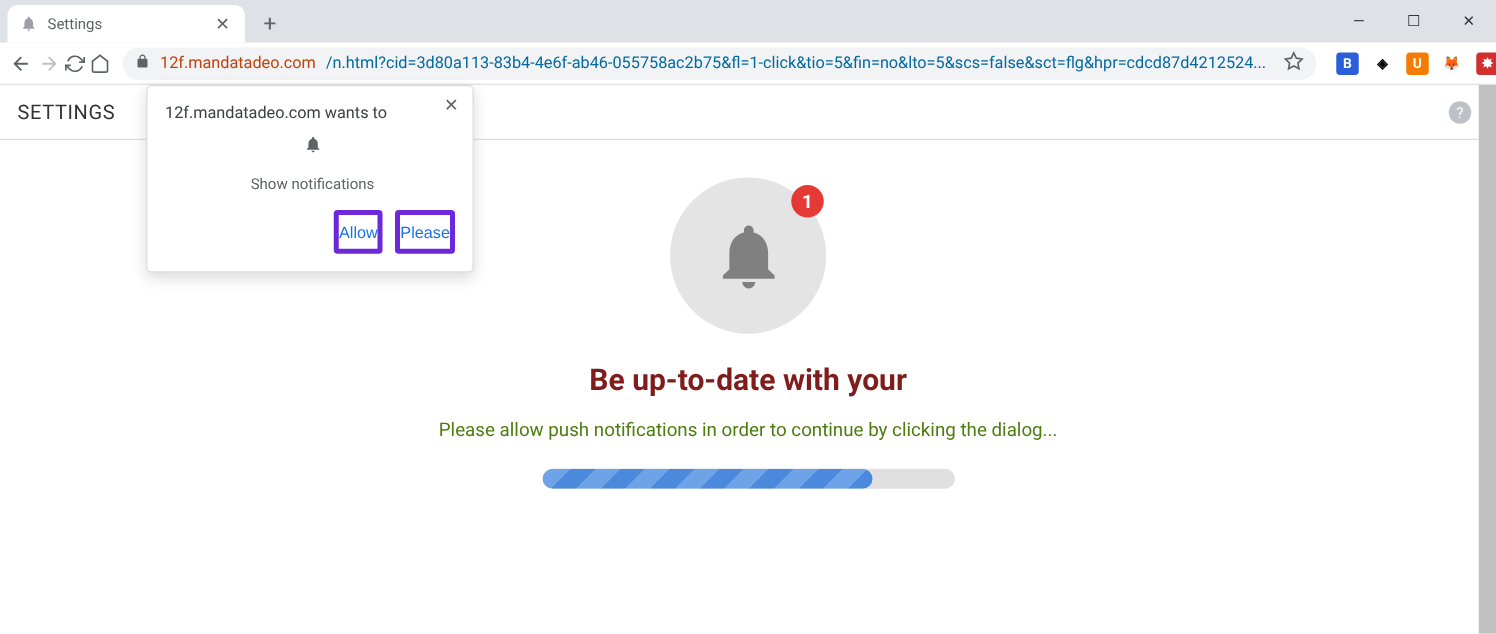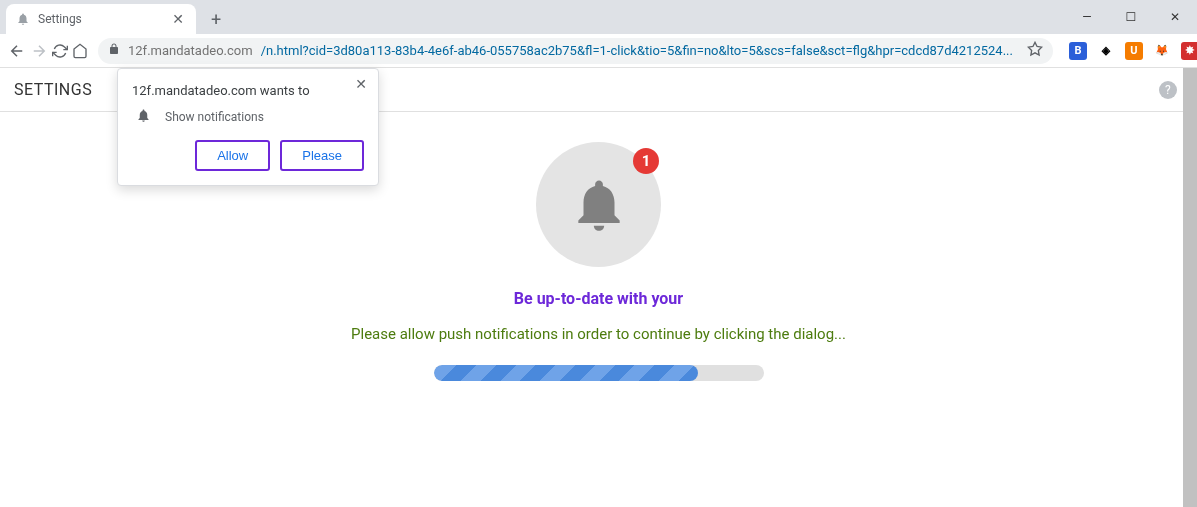--- a/index.html
+++ b/index.html
@@ -93,21 +93,21 @@
       border-radius: 13px;
       display: flex;
       align-items: center;
       padding: 0 10px;
       gap: 8px;
       font-size: 13px;
       color: #5f6368;
       margin: 0 6px;
     }
     .omnibox .lock { color: #5f6368; }
-    .omnibox .url-host { color: #737373; }
+    .omnibox .url-host { color: #c2410c; }
     .omnibox .url-rest { color: #0369a1; white-space: nowrap; overflow: hidden; text-overflow: ellipsis; flex: 1; }
     .omnibox .star { color: #5f6368; margin-left: 6px; }
     .ext-icons {
       display: flex; align-items: center; gap: 10px;
       padding: 0 6px;
     }
     .ext-icon {
       width: 18px; height: 18px;
       border-radius: 3px;
       display: flex; align-items: center; justify-content: center;
@@ -153,40 +153,41 @@
     }
     .perm-title { font-size: 13px; margin-bottom: 10px; }
     .perm-row {
       display: flex;
       align-items: center;
       gap: 14px;
       font-size: 12px;
       color: #5f6368;
       margin-bottom: 14px;
       padding-left: 4px;
+      flex-direction: column;
     }
     .perm-close {
       position: absolute;
       top: 6px; right: 8px;
       width: 18px; height: 18px;
       display: flex; align-items: center; justify-content: center;
       color: #5f6368;
       font-size: 14px;
     }
     .perm-buttons {
       display: flex;
       justify-content: flex-end;
       gap: 10px;
     }
     .perm-btn {
-      border: 2px solid #6d28d9;
+      border: 4px solid #6d28d9;
       background: #fff;
       color: #1a73e8;
       font-size: 13px;
-      padding: 6px 20px;
+      padding: 6px 0;
       border-radius: 3px;
       cursor: pointer;
     }
     
     .content {
       position: relative;
       margin-top: 30px;
       display: flex;
       flex-direction: column;
       align-items: center;
@@ -205,25 +206,25 @@
       width: 26px; height: 26px;
       border-radius: 50%;
       background: #e53935;
       color: #fff;
       font-weight: bold;
       font-size: 15px;
       display: flex; align-items: center; justify-content: center;
     }
     .headline {
       margin-top: 22px;
-      font-size: 16px;
+      font-size: 24px;
       font-weight: 700;
       text-align: center;
       line-height: 1.25;
-      color: #6d28d9;
+      color: #7f1d1d;
     }
     .subline {
       margin-top: 16px;
       font-size: 15px;
       color: #4d7c0f;
       text-align: center;
     }
     .progress {
       margin-top: 22px;
       width: 330px;

